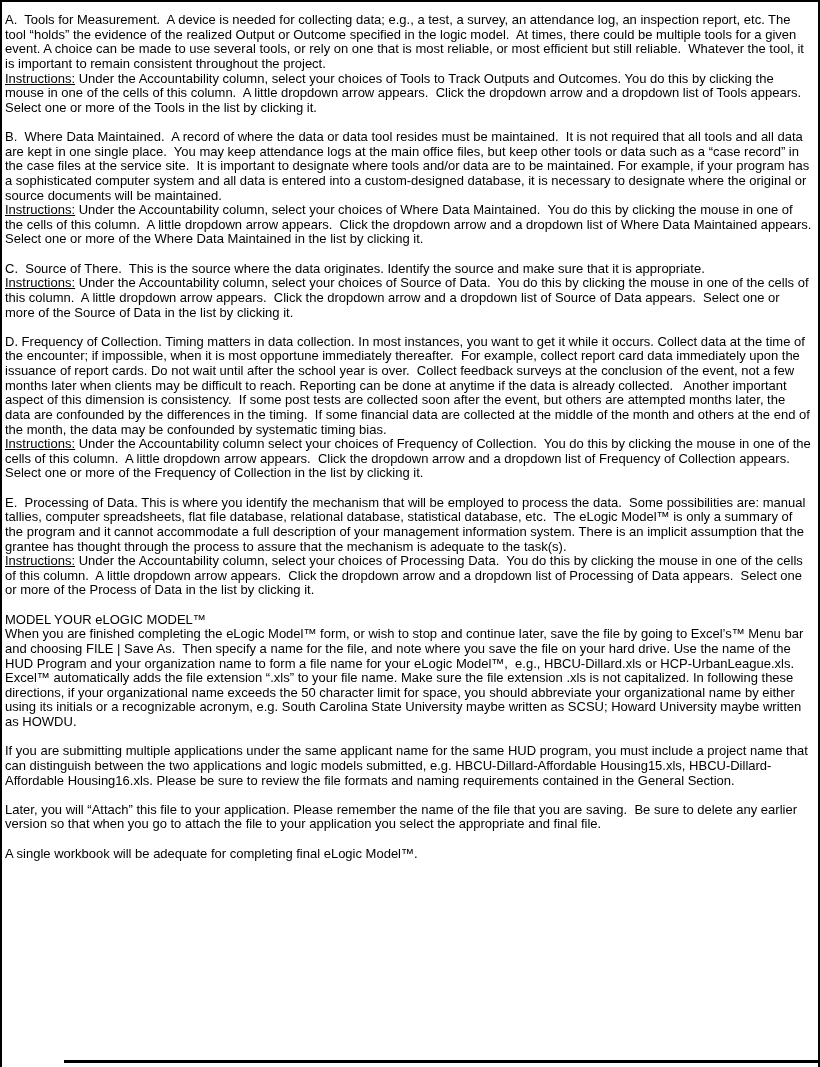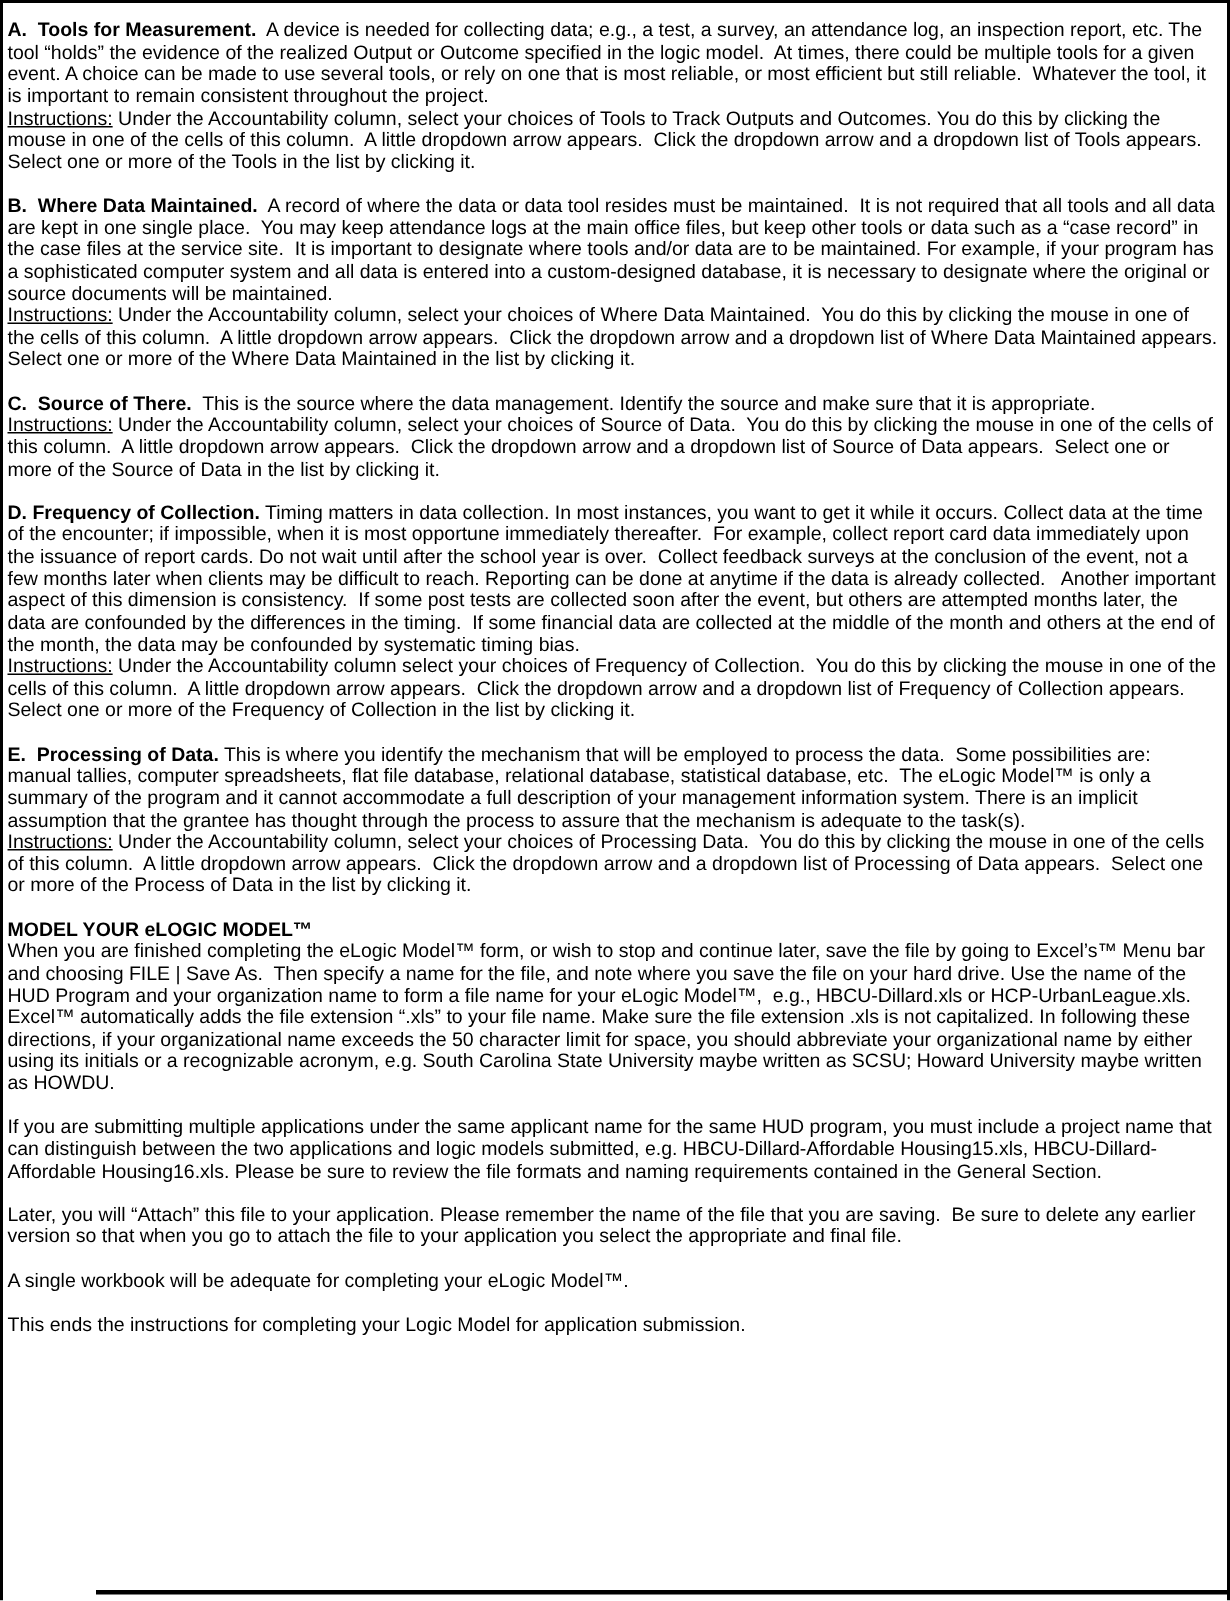--- a/index.html
+++ b/index.html
@@ -23,21 +23,21 @@
     padding: 11px 6px 0 3px;
     overflow: hidden;
   }
   .para {
     margin: 0 0 14.63px 0;
   }
   .para span {
     white-space: pre-wrap;
   }
   .bold {
-    font-weight: bold;
+    font-weight: normal;
   }
   .underline {
     text-decoration: underline;
     text-align: center;
   }
   .bottom-rule {
     position: absolute;
     top: 1058px;
     left: 62px;
     right: 0;
@@ -54,21 +54,21 @@
     <span class="bold">A.  Tools for Measurement.</span><span>  A device is needed for collecting data; e.g., a test, a survey, an attendance log, an inspection report, etc. The tool “holds” the evidence of the realized Output or Outcome specified in the logic model.  At times, there could be multiple tools for a given event. A choice can be made to use several tools, or rely on one that is most reliable, or most efficient but still reliable.  Whatever the tool, it is important to remain consistent throughout the project.</span><br>
     <span class="underline">Instructions:</span><span> Under the Accountability column, select your choices of Tools to Track Outputs and Outcomes. You do this by clicking the mouse in one of the cells of this column.  A little dropdown arrow appears.  Click the dropdown arrow and a dropdown list of Tools appears.  Select one or more of the Tools in the list by clicking it.</span>
   </p>
 
   <p class="para">
     <span class="bold">B.  Where Data Maintained.</span><span>  A record of where the data or data tool resides must be maintained.  It is not required that all tools and all data are kept in one single place.  You may keep attendance logs at the main office files, but keep other tools or data such as a “case record” in the case files at the service site.  It is important to designate where tools and/or data are to be maintained. For example, if your program has a sophisticated computer system and all data is entered into a custom-designed database, it is necessary to designate where the original or source documents will be maintained.</span><br>
     <span class="underline">Instructions:</span><span> Under the Accountability column, select your choices of Where Data Maintained.  You do this by clicking the mouse in one of the cells of this column.  A little dropdown arrow appears.  Click the dropdown arrow and a dropdown list of Where Data Maintained appears.  Select one or more of the Where Data Maintained in the list by clicking it.</span>
   </p>
 
   <p class="para">
-    <span class="bold">C.  Source of There.</span><span>  This is the source where the data management. Identify the source and make sure that it is appropriate.</span><br>
+    <span class="bold">C.  Source of There.</span><span>  This is the source where the data originates. Identify the source and make sure that it is appropriate.</span><br>
     <span class="underline">Instructions:</span><span> Under the Accountability column, select your choices of Source of Data.  You do this by clicking the mouse in one of the cells of this column.  A little dropdown arrow appears.  Click the dropdown arrow and a dropdown list of Source of Data appears.  Select one or more of the Source of Data in the list by clicking it.</span>
   </p>
 
   <p class="para">
     <span class="bold">D. Frequency of Collection.</span><span> Timing matters in data collection. In most instances, you want to get it while it occurs. Collect data at the time of the encounter; if impossible, when it is most opportune immediately thereafter.  For example, collect report card data immediately upon the issuance of report cards. Do not wait until after the school year is over.  Collect feedback surveys at the conclusion of the event, not a few months later when clients may be difficult to reach. Reporting can be done at anytime if the data is already collected.   Another important aspect of this dimension is consistency.  If some post tests are collected soon after the event, but others are attempted months later, the data are confounded by the differences in the timing.  If some financial data are collected at the middle of the month and others at the end of the month, the data may be confounded by systematic timing bias.</span><br>
     <span class="underline">Instructions:</span><span> Under the Accountability column select your choices of Frequency of Collection.  You do this by clicking the mouse in one of the cells of this column.  A little dropdown arrow appears.  Click the dropdown arrow and a dropdown list of Frequency of Collection appears.  Select one or more of the Frequency of Collection in the list by clicking it.</span>
   </p>
 
   <p class="para">
     <span class="bold">E.  Processing of Data.</span><span> This is where you identify the mechanism that will be employed to process the data.  Some possibilities are: manual tallies, computer spreadsheets, flat file database, relational database, statistical database, etc.  The eLogic Model™ is only a summary of the program and it cannot accommodate a full description of your management information system. There is an implicit assumption that the grantee has thought through the process to assure that the mechanism is adequate to the task(s).</span><br>
@@ -82,22 +82,19 @@
 
   <p class="para">
     <span>If you are submitting multiple applications under the same applicant name for the same HUD program, you must include a project name that can distinguish between the two applications and logic models submitted, e.g. HBCU-Dillard-Affordable Housing15.xls, HBCU-Dillard-Affordable Housing16.xls. Please be sure to review the file formats and naming requirements contained in the General Section.</span>
   </p>
 
   <p class="para">
     <span>Later, you will “Attach” this file to your application. Please remember the name of the file that you are saving.  Be sure to delete any earlier version so that when you go to attach the file to your application you select the appropriate and final file.</span>
   </p>
 
   <p class="para">
-    <span>A single workbook will be adequate for completing your eLogic Model™.</span>
+    <span>A single workbook will be adequate for completing final eLogic Model™.</span>
   </p>
 
-  <p class="para">
-    <span>This ends the instructions for completing your Logic Model for application submission.</span>
-  </p>
 
   <div class="bottom-rule"></div>
 
 </div>
 
 </body></html>

